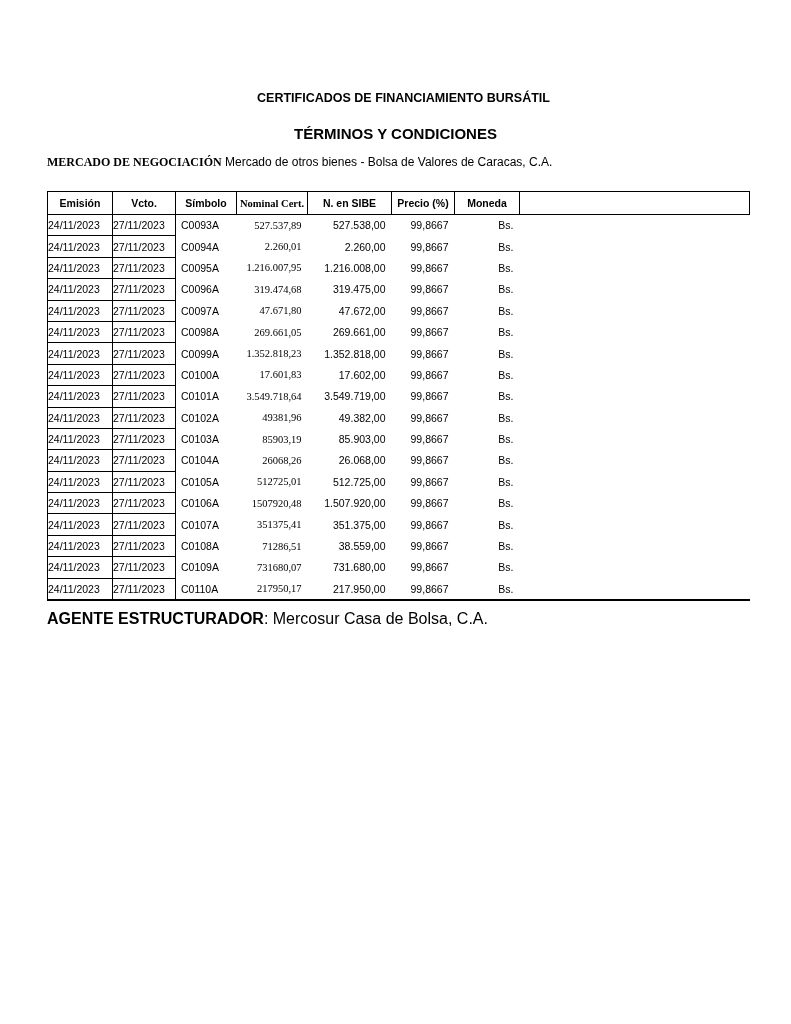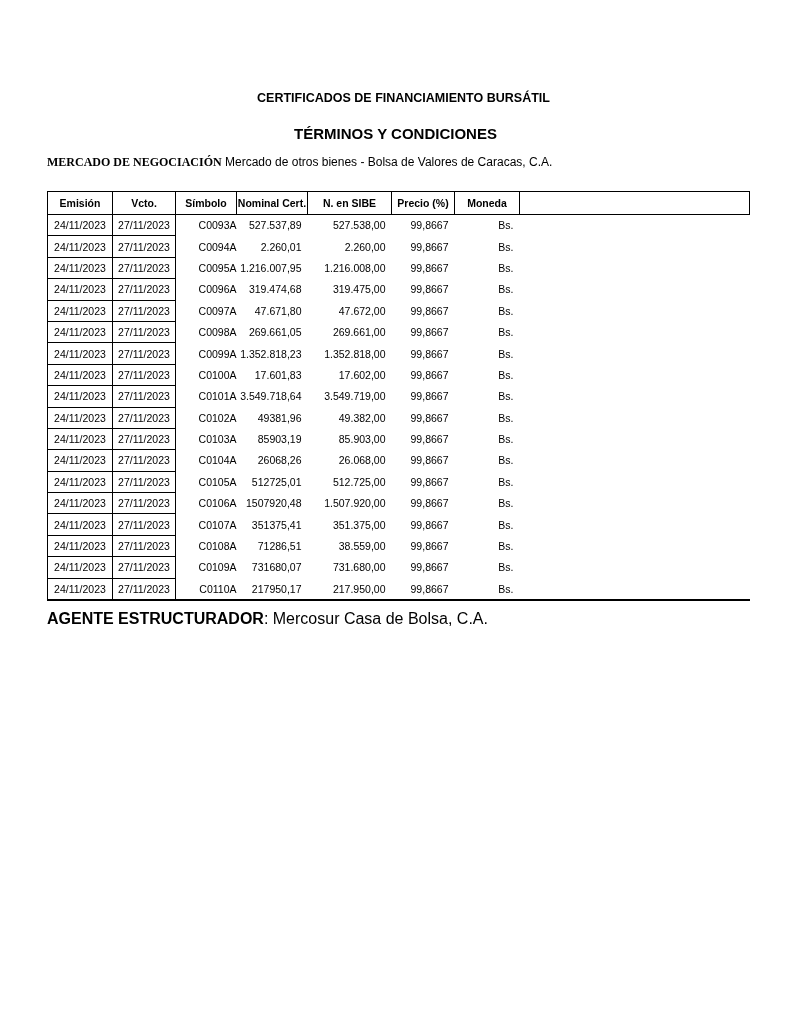--- a/index.html
+++ b/index.html
@@ -81,34 +81,33 @@
   table.certs tbody td {
     height: 20.4px;
     padding: 0;
     overflow: hidden;
     white-space: nowrap;
   }
   
   .c0 { width: 64px; }
   .c1 { width: 62px; }
   .c2 { width: 60px; }
-  .c3 { width: 70px; }
+  .c3 { width: 70px; font-family: Liberation Serif, serif; }
   .c4 { width: 83px; }
   .c5 { width: 62px; }
   .c6 { width: 64px; }
   .c7 { width: 229px; }
 
   table.certs tbody td.c0,
   table.certs tbody td.c1 {
     border: 1.5px solid #000;
-    text-align: center;
   }
   table.certs tbody td.c2 {
     border-left: 1.5px solid #000;
-    text-align: right;
+    text-align: left;
     padding-left: 5px;
   }
   table.certs tbody td.c3,
   table.certs tbody td.c4,
   table.certs tbody td.c5,
   table.certs tbody td.c6 {
     text-align: right;
     padding-right: 6px;
   }
   table.certs tbody td.c7 {

